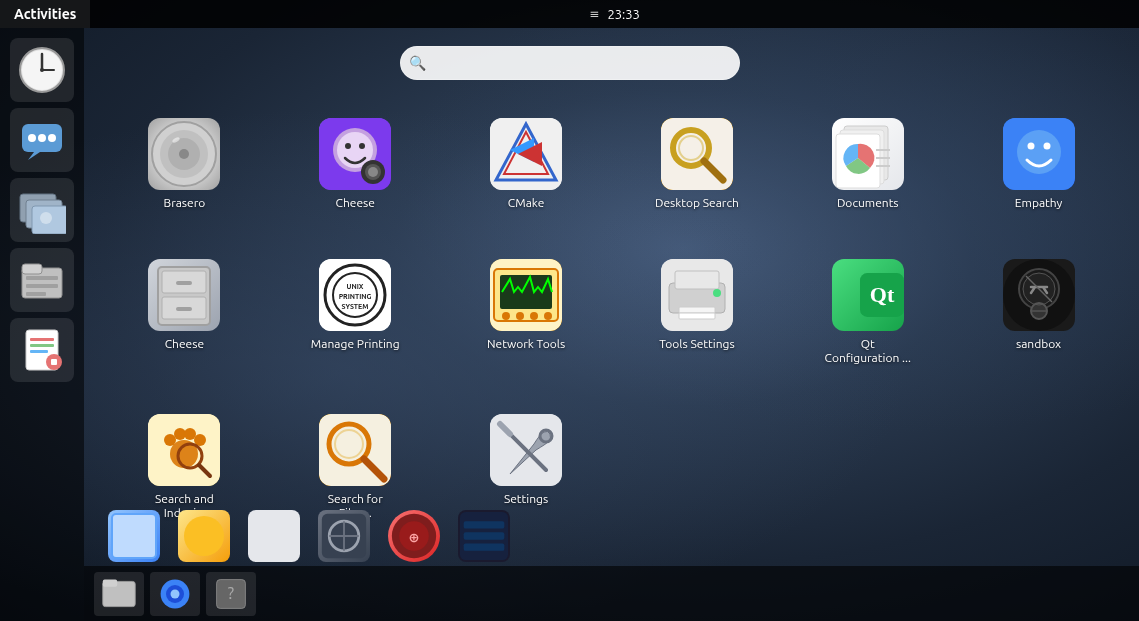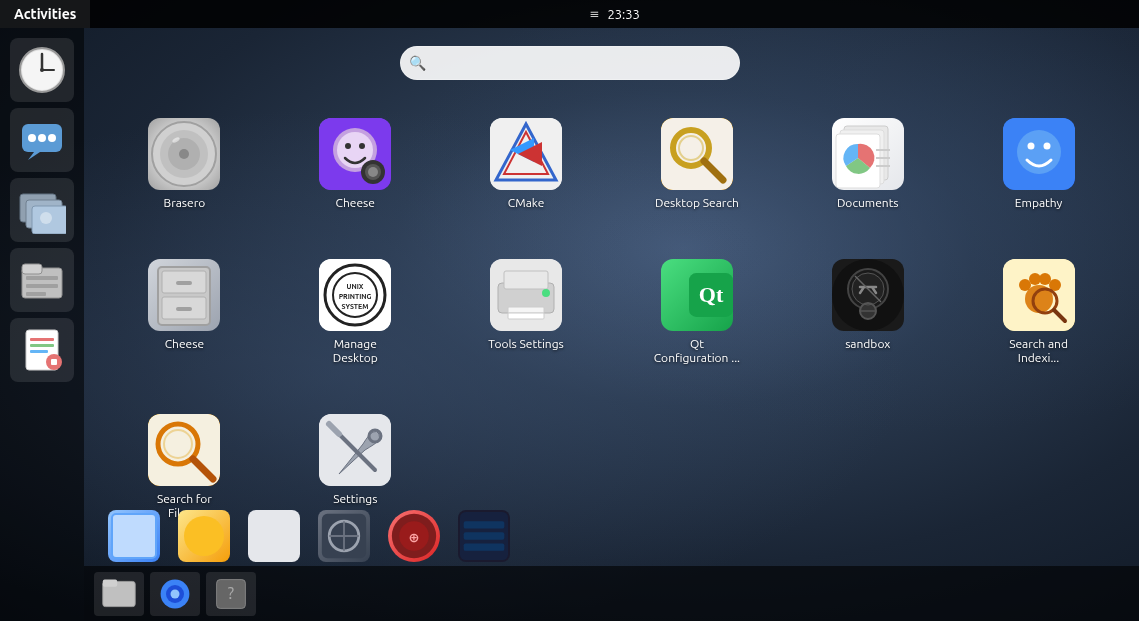--- a/index.html
+++ b/index.html
@@ -443,23 +443,42 @@
       <svg viewBox="0 0 72 72">
         <rect width="72" height="72" rx="12" fill="#fff"></rect>
 
         <circle cx="36" cy="36" r="30" fill="none" stroke="#222" stroke-width="3"></circle>
         <circle cx="36" cy="36" r="22" fill="none" stroke="#222" stroke-width="2"></circle>
         <text x="36" y="30" text-anchor="middle" font-size="7" font-weight="bold" fill="#222">UNIX</text>
         <text x="36" y="40" text-anchor="middle" font-size="7" font-weight="bold" fill="#222">PRINTING</text>
         <text x="36" y="50" text-anchor="middle" font-size="7" font-weight="bold" fill="#222">SYSTEM</text>
       </svg>
     </div>
-    <span class="app-label">Manage Desktop</span>
-  </div>
-
+    <span class="app-label">Manage Printing</span>
+  </div>
+
+  <div class="app-item">
+    <div class="app-icon icon-network-tools">
+      <svg viewBox="0 0 72 72">
+        <rect width="72" height="72" rx="12" fill="#fef3c7"></rect>
+
+        <rect x="4" y="10" width="64" height="52" rx="4" fill="#fde68a" stroke="#d97706" stroke-width="2"></rect>
+
+        <rect x="10" y="16" width="52" height="34" rx="2" fill="#1a3a1a"></rect>
+
+        <polyline points="12,33 20,20 24,33 28,28 32,33 40,18 44,33 48,28 52,33 58,20 62,33" stroke="#00ff00" stroke-width="2" fill="none"></polyline>
+
+        <circle cx="16" cy="57" r="4" fill="#d97706"></circle>
+        <circle cx="30" cy="57" r="4" fill="#d97706"></circle>
+        <circle cx="44" cy="57" r="4" fill="#d97706"></circle>
+        <circle cx="58" cy="57" r="4" fill="#d97706"></circle>
+      </svg>
+    </div>
+    <span class="app-label">Network Tools</span>
+  </div>
 
   <div class="app-item">
     <div class="app-icon icon-print-settings">
       <svg viewBox="0 0 72 72">
         <rect width="72" height="72" rx="12" fill="#e8e8e8"></rect>
 
         <rect x="8" y="24" width="56" height="30" rx="4" fill="#d0d0d0" stroke="#b0b0b0" stroke-width="1"></rect>
 
         <rect x="14" y="12" width="44" height="18" rx="2" fill="#e8e8e8" stroke="#c0c0c0" stroke-width="1"></rect>
 

